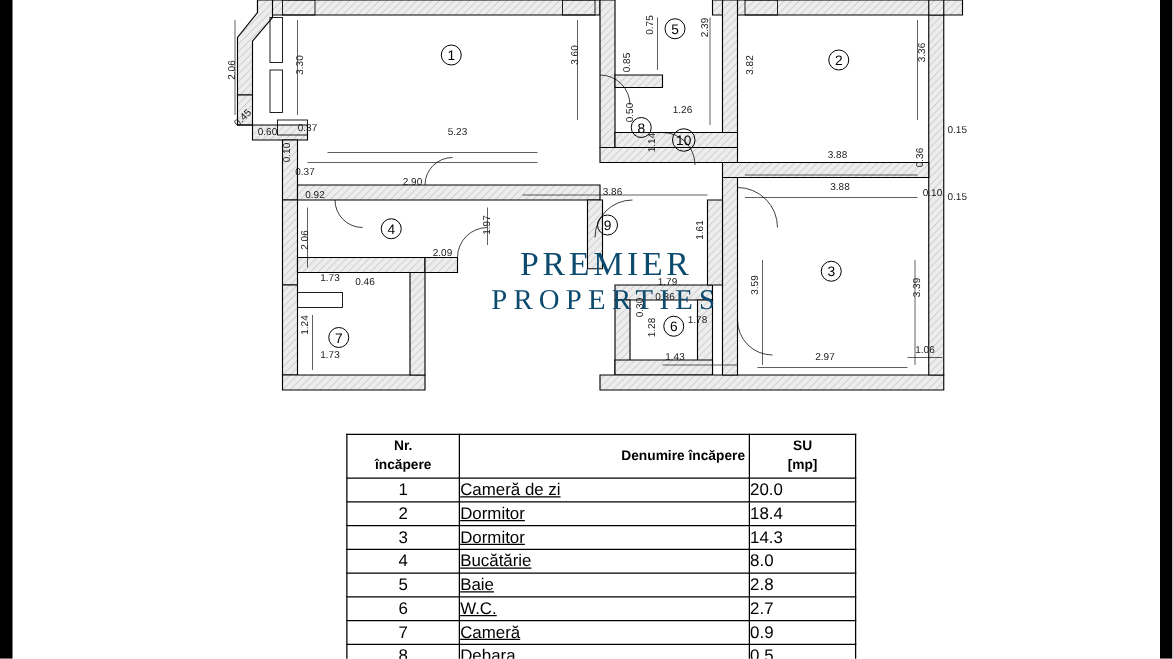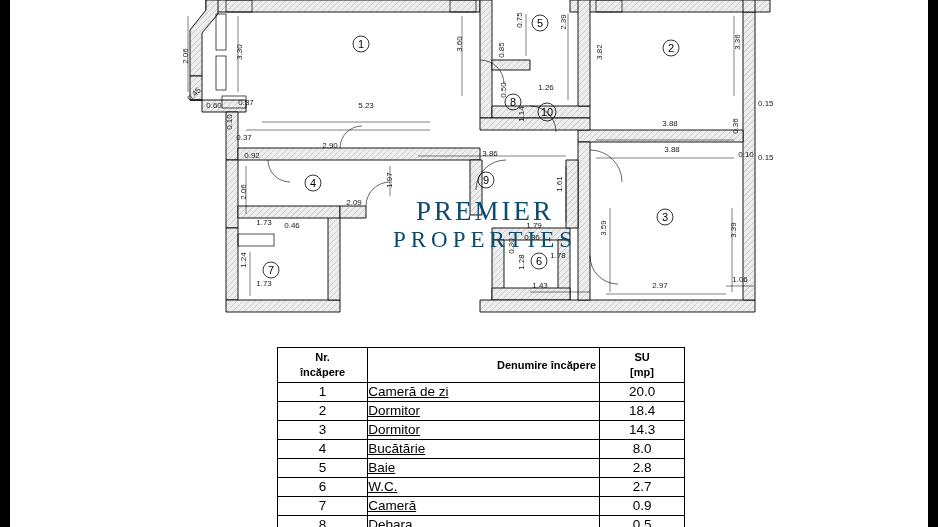--- a/index.html
+++ b/index.html
@@ -90,21 +90,21 @@
     line-height: 15px;
     vertical-align: middle;
   }
   th.h-nr { width: 86px; text-align: center; }
   th.h-name { width: 238px; text-align: right; }
   th.h-su { width: 82px; text-align: left; padding-left: 6px; margin-left: 40px; }
   th.h-su .su-line1 { display: block; text-align: center; }
   th.h-su .su-line2 { display: block; text-align: center; }
   td.c-nr { text-align: center; height: 18px; line-height: 18px; }
   td.c-name { text-align: left; padding-left: 8px; height: 18px; line-height: 18px; text-decoration: underline; }
-  td.c-su { text-align: center; padding-right: 8px; height: 18px; line-height: 18px; }
+  td.c-su { text-align: left; padding-right: 8px; height: 18px; line-height: 18px; }
 
   
   text.dim {
     font-family: "Liberation Sans", sans-serif;
     font-size: 8px;
     fill: #1a1a1a;
   }
   text.roomno {
     font-family: "Liberation Sans", sans-serif;
     font-size: 11px;

